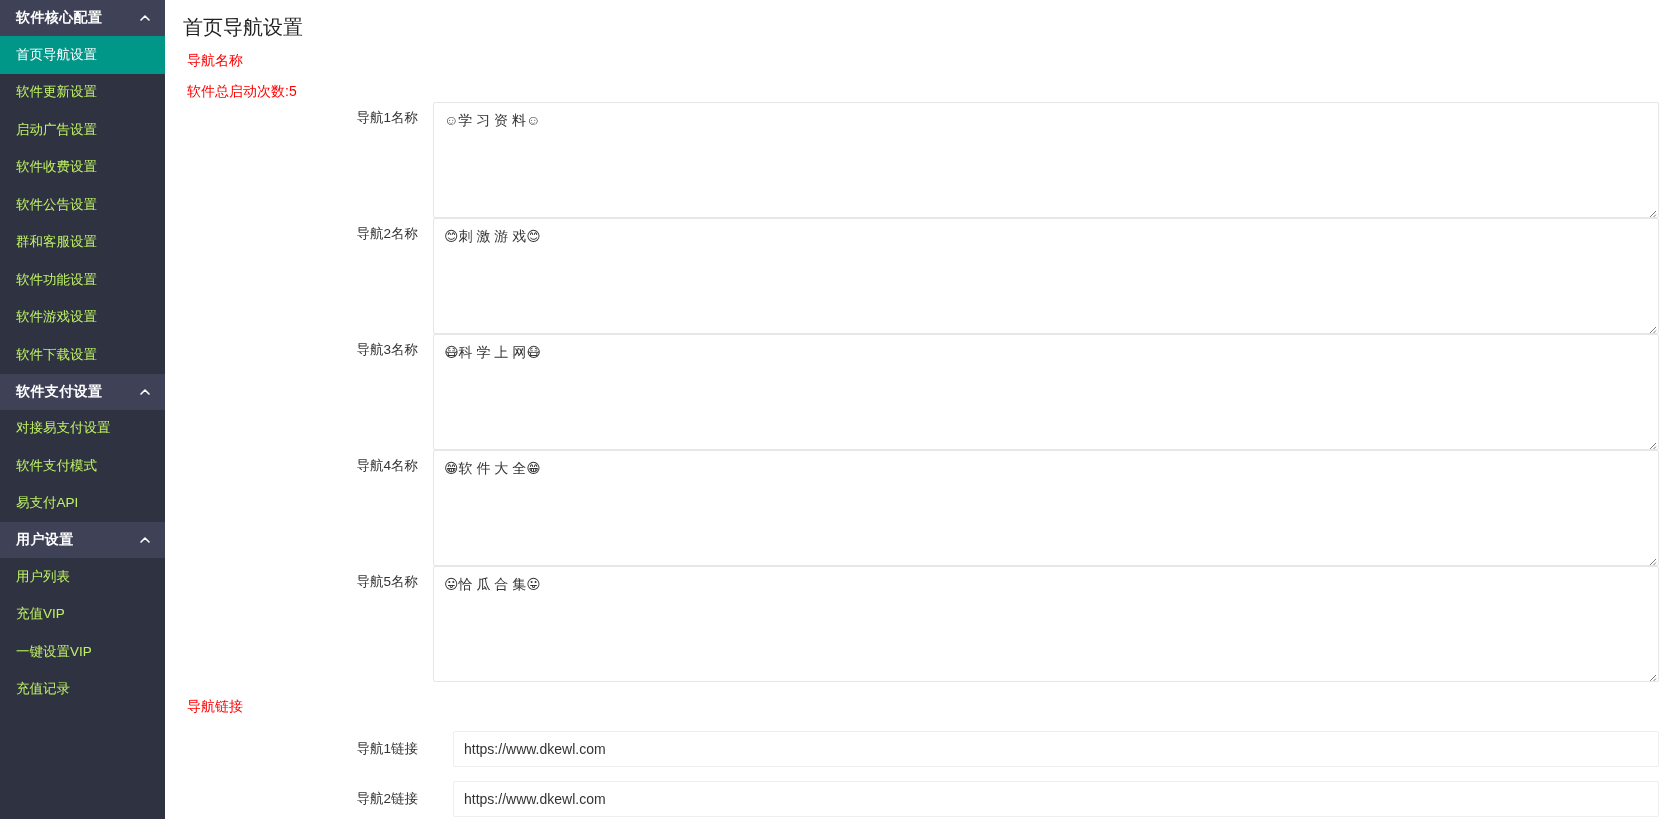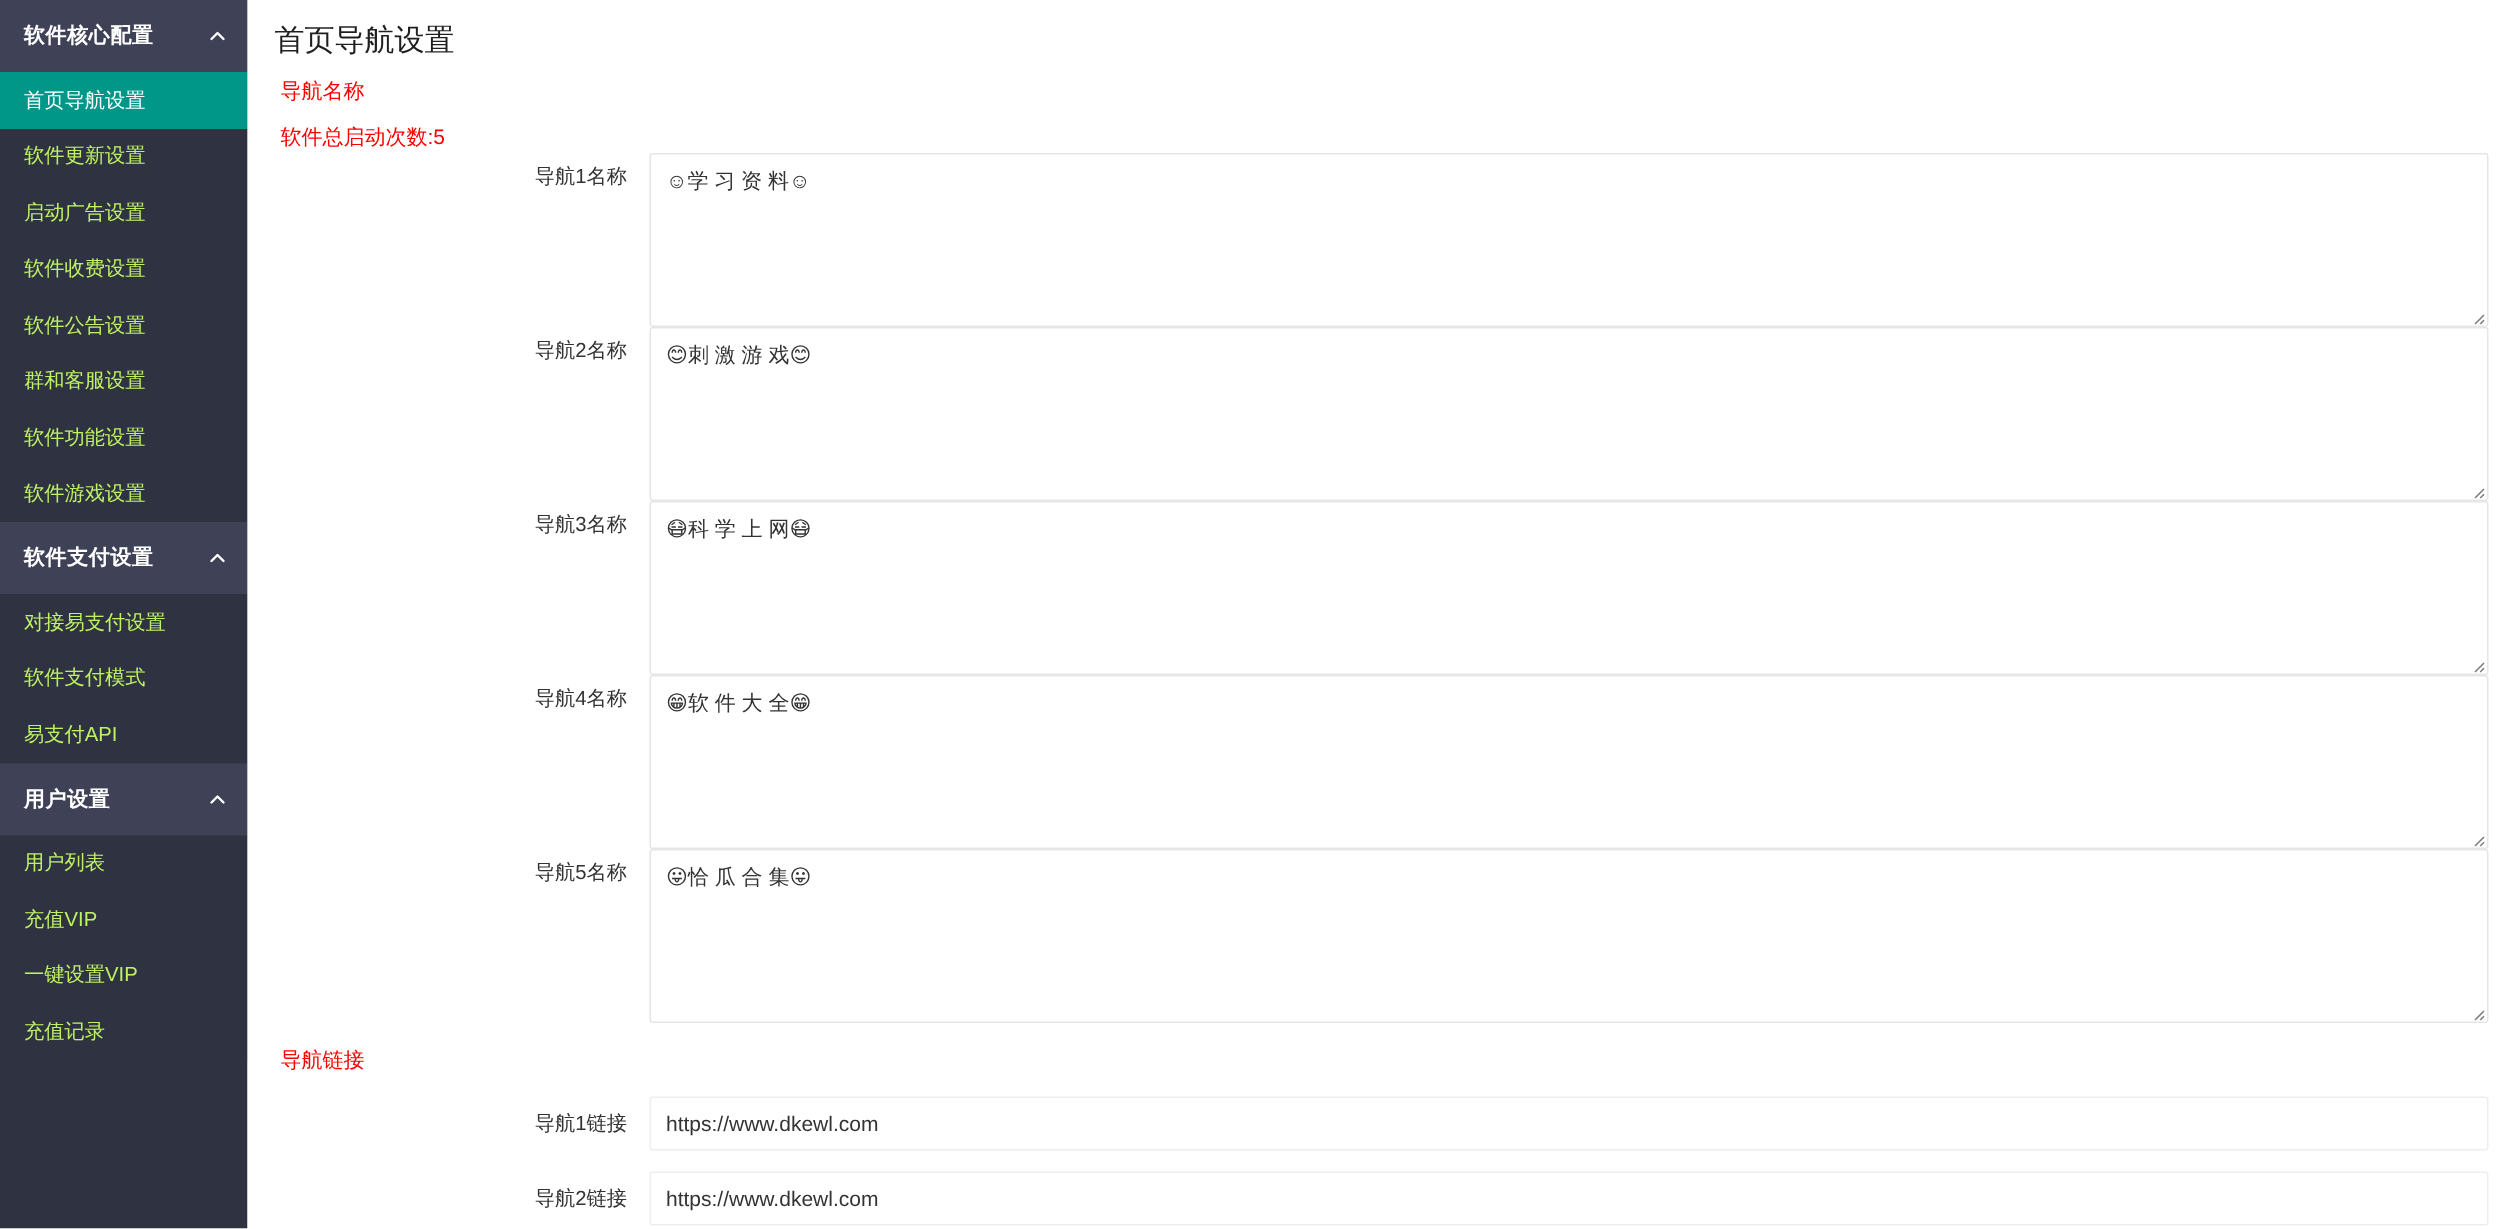--- a/index.html
+++ b/index.html
@@ -12,21 +12,21 @@
   #app { display: flex; width: 1673px; height: 819px; }
 
   
   #sidebar {
     width: 165px; min-width: 165px; height: 819px;
     background: #2f3241;
     overflow: hidden;
     position: relative;
   }
   .nav-group-header {
-    height: 48px;
+    height: 36px;
     display: flex; align-items: center;
     padding: 0 16px;
     background: #3f4257;
     color: #ffffff;
     font-size: 14px;
     font-weight: bold;
     letter-spacing: .4px;
     position: relative;
     user-select: none;
   }
@@ -115,21 +115,21 @@
     width: 100%;
     height: 36px;
     border: 1px solid #eeeeee;
     border-radius: 2px;
     background: #ffffff;
     padding: 0 10px;
     font-size: 14px;
     color: #333333;
     display: flex; align-items: center;
   }
-  .form-row.input-row { margin-top: 14px; }
+  .form-row.input-row { margin-top: 14px; gap: 20px; }
   .form-row.input-row .fld-label { padding-top: 11px; }
 </style>
 </head>
 <body>
 
 <div id="app">
 
   <nav id="sidebar">
 
     <div class="nav-group-header">
@@ -157,20 +157,23 @@
     </div>
     <div class="nav-item">
       <span>群和客服设置</span>
     </div>
     <div class="nav-item">
       <span>软件功能设置</span>
     </div>
     <div class="nav-item">
       <span>软件游戏设置</span>
     </div>
+    <div class="nav-item">
+      <span>软件下载设置</span>
+    </div>
 
     <div class="nav-group-header">
       <span>软件支付设置</span>
       <span class="chev">
         <svg width="12" height="12" viewBox="0 0 12 12" aria-hidden="true">
           <path d="M2 8 L6 4 L10 8" fill="none" stroke="#ffffff" stroke-width="1.6" stroke-linecap="round" stroke-linejoin="round"></path>
         </svg>
       </span>
     </div>
     <div class="nav-item">

